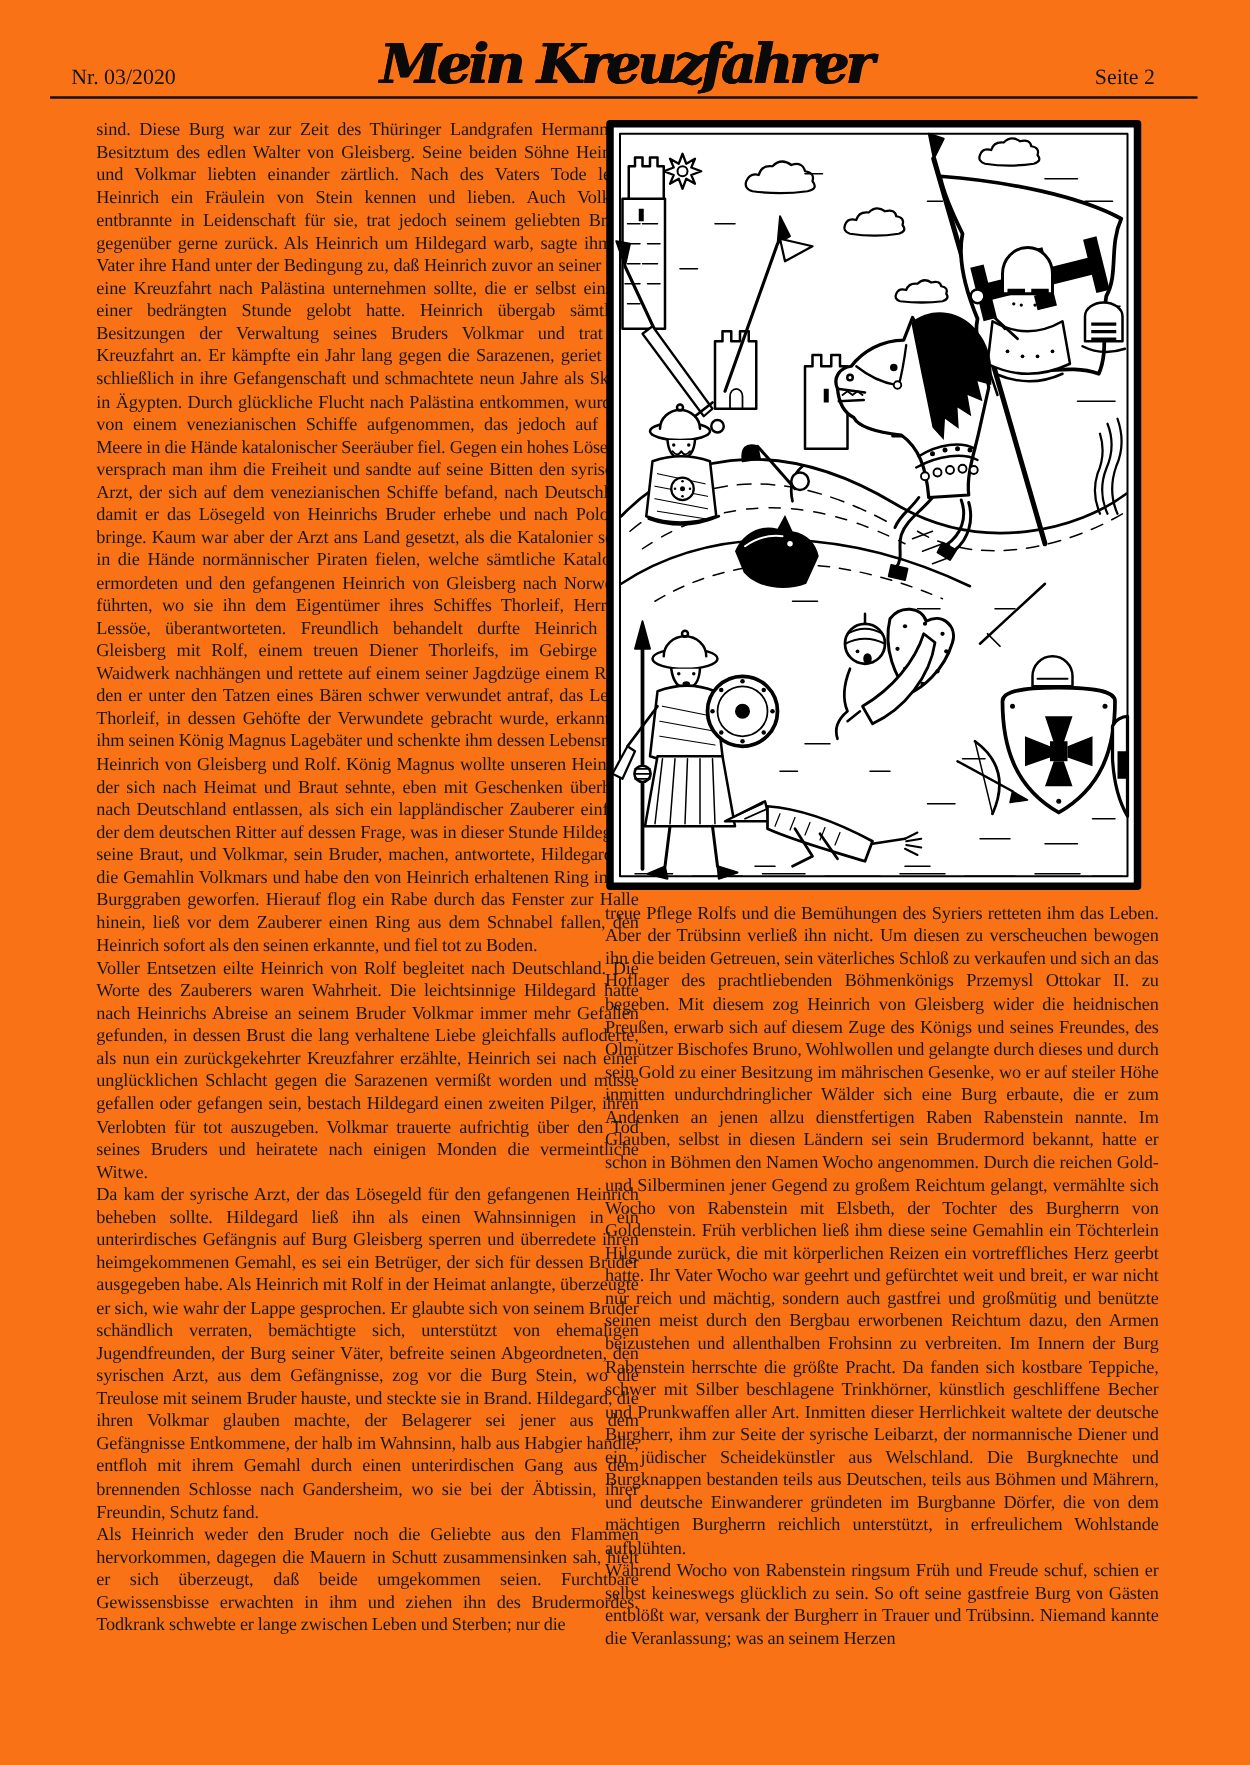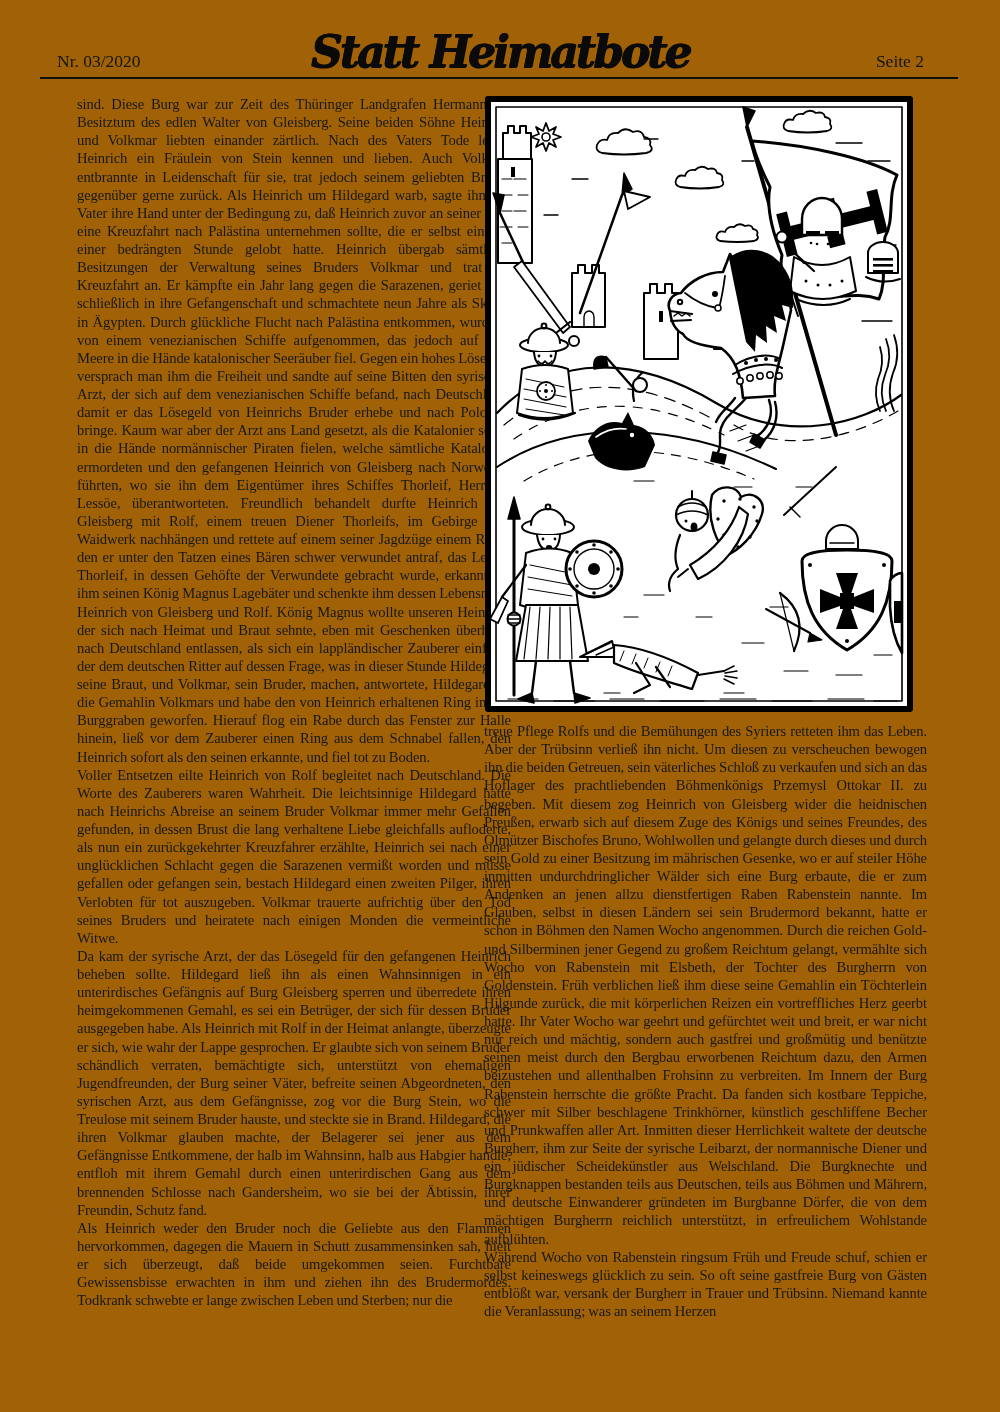--- a/index.html
+++ b/index.html
@@ -1,16 +1,16 @@
 <!DOCTYPE html>
 <html lang="de"><head>
 <meta charset="utf-8">
 <style>
   html,body{margin:0;padding:0;background:#ffffff;}
-  .page{position:relative;width:1000px;height:1412px;background:#a16207;color:#161616;
+  .page{position:relative;width:1000px;height:1412px;background:#f97316;color:#161616;
         font-family:"Liberation Serif",serif;overflow:hidden;}
   .issue{position:absolute;left:57px;top:51px;font-size:17.5px;color:#141414;}
   .pagenum{position:absolute;right:76px;top:51px;font-size:17.5px;color:#141414;}
   .masthead{position:absolute;left:0;right:0;top:26px;text-align:center;
         font-family:"DejaVu Serif",serif;font-size:44px;font-weight:bold;font-style:italic;
         letter-spacing:-3px;color:#0a0a0a;
         text-shadow:1px 0 0 currentColor,0 0.6px 0 currentColor;}
   .rule{position:absolute;left:40px;right:42px;top:77px;height:2.4px;background:#101010;}
   .col{position:absolute;top:95px;text-align:justify;font-size:14.6px;line-height:18.12px;
         letter-spacing:-0.1px;word-spacing:-0.3px;color:#171717;overflow:hidden;
@@ -21,21 +21,21 @@
   figure.engraving{margin:0 0 9px 0;width:430px;height:618px;}
   figure.engraving svg{display:block;}
 </style>
 </head>
 <body>
 
 <div class="page">
 
   <header>
     <div class="issue">Nr. 03/2020</div>
-    <div class="masthead">Statt Heimatbote</div>
+    <div class="masthead">Mein Kreuzfahrer</div>
     <div class="pagenum">Seite 2</div>
     <div class="rule"></div>
   </header>
 
   <section class="col col-left">
     <p>sind. Diese Burg war zur Zeit des Thüringer Landgrafen Hermann ein Besitztum des edlen Walter von Gleisberg. Seine beiden Söhne Heinrich und Volkmar liebten einander zärtlich. Nach des Vaters Tode lernte Heinrich ein Fräulein von Stein kennen und lieben. Auch Volkmar entbrannte in Leidenschaft für sie, trat jedoch seinem geliebten Bruder gegenüber gerne zurück. Als Heinrich um Hildegard warb, sagte ihm ihr Vater ihre Hand unter der Bedingung zu, daß Heinrich zuvor an seiner Statt eine Kreuzfahrt nach Palästina unternehmen sollte, die er selbst einst in einer bedrängten Stunde gelobt hatte. Heinrich übergab sämtliche Besitzungen der Verwaltung seines Bruders Volkmar und trat die Kreuzfahrt an. Er kämpfte ein Jahr lang gegen die Sarazenen, geriet aber schließlich in ihre Gefangenschaft und schmachtete neun Jahre als Sklave in Ägypten. Durch glückliche Flucht nach Palästina entkommen, wurde er von einem venezianischen Schiffe aufgenommen, das jedoch auf dem Meere in die Hände katalonischer Seeräuber fiel. Gegen ein hohes Lösegeld versprach man ihm die Freiheit und sandte auf seine Bitten den syrischen Arzt, der sich auf dem venezianischen Schiffe befand, nach Deutschland, damit er das Lösegeld von Heinrichs Bruder erhebe und nach Polomos bringe. Kaum war aber der Arzt ans Land gesetzt, als die Katalonier selbst in die Hände normännischer Piraten fielen, welche sämtliche Katalonier ermordeten und den gefangenen Heinrich von Gleisberg nach Norwegen führten, wo sie ihn dem Eigentümer ihres Schiffes Thorleif, Herr auf Lessöe, überantworteten. Freundlich behandelt durfte Heinrich von Gleisberg mit Rolf, einem treuen Diener Thorleifs, im Gebirge dem Waidwerk nachhängen und rettete auf einem seiner Jagdzüge einem Ritter, den er unter den Tatzen eines Bären schwer verwundet antraf, das Leben. Thorleif, in dessen Gehöfte der Verwundete gebracht wurde, erkannte in ihm seinen König Magnus Lagebäter und schenkte ihm dessen Lebensretter Heinrich von Gleisberg und Rolf. König Magnus wollte unseren Heinrich, der sich nach Heimat und Braut sehnte, eben mit Geschenken überhäuft nach Deutschland entlassen, als sich ein lappländischer Zauberer einfand, der dem deutschen Ritter auf dessen Frage, was in dieser Stunde Hildegard, seine Braut, und Volkmar, sein Bruder, machen, antwortete, Hildegard sei die Gemahlin Volkmars und habe den von Heinrich erhaltenen Ring in den Burggraben geworfen. Hierauf flog ein Rabe durch das Fenster zur Halle hinein, ließ vor dem Zauberer einen Ring aus dem Schnabel fallen, den Heinrich sofort als den seinen erkannte, und fiel tot zu Boden.</p>
     <p>Voller Entsetzen eilte Heinrich von Rolf begleitet nach Deutschland. Die Worte des Zauberers waren Wahrheit. Die leichtsinnige Hildegard hatte nach Heinrichs Abreise an seinem Bruder Volkmar immer mehr Gefallen gefunden, in dessen Brust die lang verhaltene Liebe gleichfalls aufloderte, als nun ein zurückgekehrter Kreuzfahrer erzählte, Heinrich sei nach einer unglücklichen Schlacht gegen die Sarazenen vermißt worden und müsse gefallen oder gefangen sein, bestach Hildegard einen zweiten Pilger, ihren Verlobten für tot auszugeben. Volkmar trauerte aufrichtig über den Tod seines Bruders und heiratete nach einigen Monden die vermeintliche Witwe.</p>
     <p>Da kam der syrische Arzt, der das Lösegeld für den gefangenen Heinrich beheben sollte. Hildegard ließ ihn als einen Wahnsinnigen in ein unterirdisches Gefängnis auf Burg Gleisberg sperren und überredete ihren heimgekommenen Gemahl, es sei ein Betrüger, der sich für dessen Bruder ausgegeben habe. Als Heinrich mit Rolf in der Heimat anlangte, überzeugte er sich, wie wahr der Lappe gesprochen. Er glaubte sich von seinem Bruder schändlich verraten, bemächtigte sich, unterstützt von ehemaligen Jugendfreunden, der Burg seiner Väter, befreite seinen Abgeordneten, den syrischen Arzt, aus dem Gefängnisse, zog vor die Burg Stein, wo die Treulose mit seinem Bruder hauste, und steckte sie in Brand. Hildegard, die ihren Volkmar glauben machte, der Belagerer sei jener aus dem Gefängnisse Entkommene, der halb im Wahnsinn, halb aus Habgier handle, entfloh mit ihrem Gemahl durch einen unterirdischen Gang aus dem brennenden Schlosse nach Gandersheim, wo sie bei der Äbtissin, ihrer Freundin, Schutz fand.</p>
     <p>Als Heinrich weder den Bruder noch die Geliebte aus den Flammen hervorkommen, dagegen die Mauern in Schutt zusammensinken sah, hielt er sich überzeugt, daß beide umgekommen seien. Furchtbare Gewissensbisse erwachten in ihm und ziehen ihn des Brudermordes. Todkrank schwebte er lange zwischen Leben und Sterben; nur die</p>
   </section>

